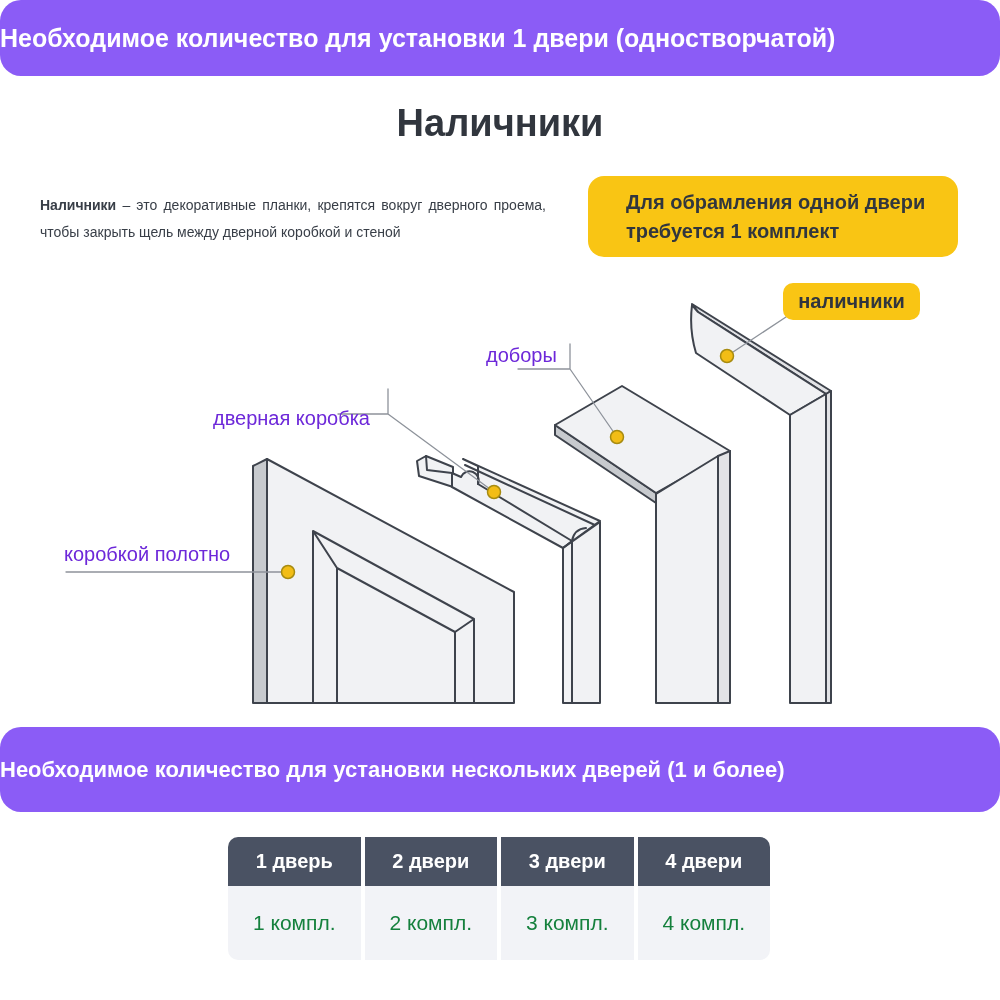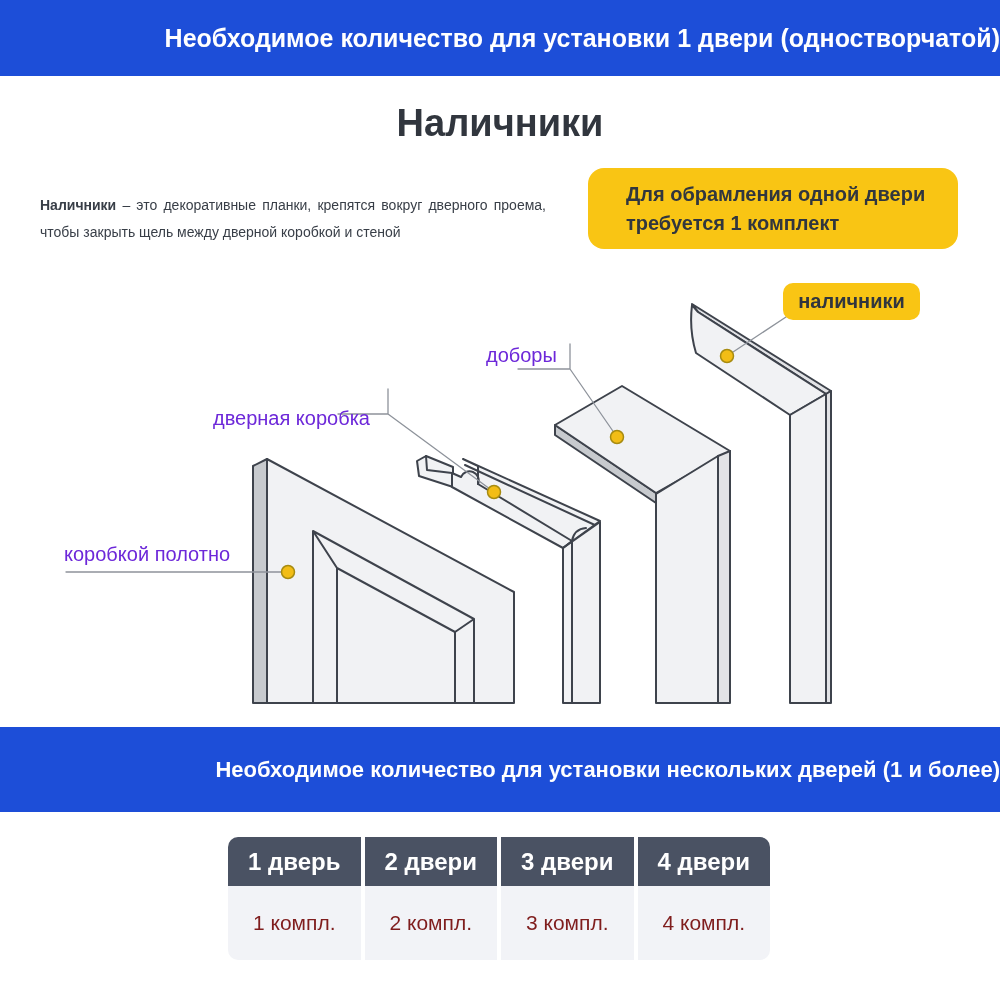--- a/index.html
+++ b/index.html
@@ -1,50 +1,50 @@
 <!DOCTYPE html>
 <html><head>
 <meta charset="utf-8">
 <style>
   html,body{margin:0;padding:0;background:#ffffff;}
   .page{
     position:relative;width:1000px;height:1000px;background:#ffffff;overflow:hidden;
     font-family:"Liberation Sans","DejaVu Sans",sans-serif;color:#32373E;
   }
   
-  .band{position:absolute;left:0;width:1000px;background:#1d4ed8;color:#ffffff;
-    display:flex;flex-direction:column;align-items:flex-end;justify-content:center;
-    font-weight:bold;text-align:center;}
+  .band{position:absolute;left:0;width:1000px;background:#8b5cf6;color:#ffffff;
+    display:flex;flex-direction:column;align-items:flex-start;justify-content:center;
+    font-weight:bold;text-align:center;border-radius:21px;}
   .band-top{top:0;height:76px;font-size:25px;}
   .band-bottom{top:727px;height:85px;font-size:22px;line-height:33px;}
   
   .title{position:absolute;top:102px;left:0;width:1000px;text-align:center;
     font-size:38px;font-weight:bold;color:#31363E;}
   
   .desc{position:absolute;left:40px;top:178px;width:506px;font-size:14px;line-height:27px;
     color:#383E47;text-align:justify;}
   .desc .term{font-weight:bold;}
   
-  .callout{position:absolute;left:588px;top:168px;width:370px;height:81px;background:#F9C514;
+  .callout{position:absolute;left:588px;top:176px;width:370px;height:81px;background:#F9C514;
     border-radius:16px;display:flex;flex-direction:column;justify-content:center;
     padding:0 0 0 38px;box-sizing:border-box;font-size:20px;font-weight:bold;
     line-height:29px;color:#31363E;}
   
   .dlabel{position:absolute;font-size:20px;color:#6d28d9;white-space:nowrap;}
   .pill{position:absolute;left:783px;top:283px;width:137px;height:37px;background:#F9C514;
     border-radius:10px;display:flex;align-items:center;justify-content:center;
     font-size:20px;font-weight:bold;color:#31363E;}
   
   svg.diagram{position:absolute;left:0;top:0;}
   
   .qty-table{position:absolute;left:228px;top:837px;width:542px;}
   .row{display:grid;grid-template-columns:repeat(4,1fr);column-gap:4px;}
-  .hcell{background:#4A5263;color:#ffffff;font-weight:bold;font-size:24px;height:49px;
+  .hcell{background:#4A5263;color:#ffffff;font-weight:bold;font-size:20px;height:49px;
     display:flex;align-items:center;justify-content:center;}
-  .bcell{background:#F2F3F7;color:#7f1d1d;font-size:21px;height:74px;
+  .bcell{background:#F2F3F7;color:#15803d;font-size:21px;height:74px;
     display:flex;align-items:center;justify-content:center;}
   .hcell:first-child{border-top-left-radius:10px;}
   .hcell:last-child{border-top-right-radius:10px;}
   .bcell:first-child{border-bottom-left-radius:10px;}
   .bcell:last-child{border-bottom-right-radius:10px;}
 </style>
 </head>
 <body>
 
 <div class="page">

